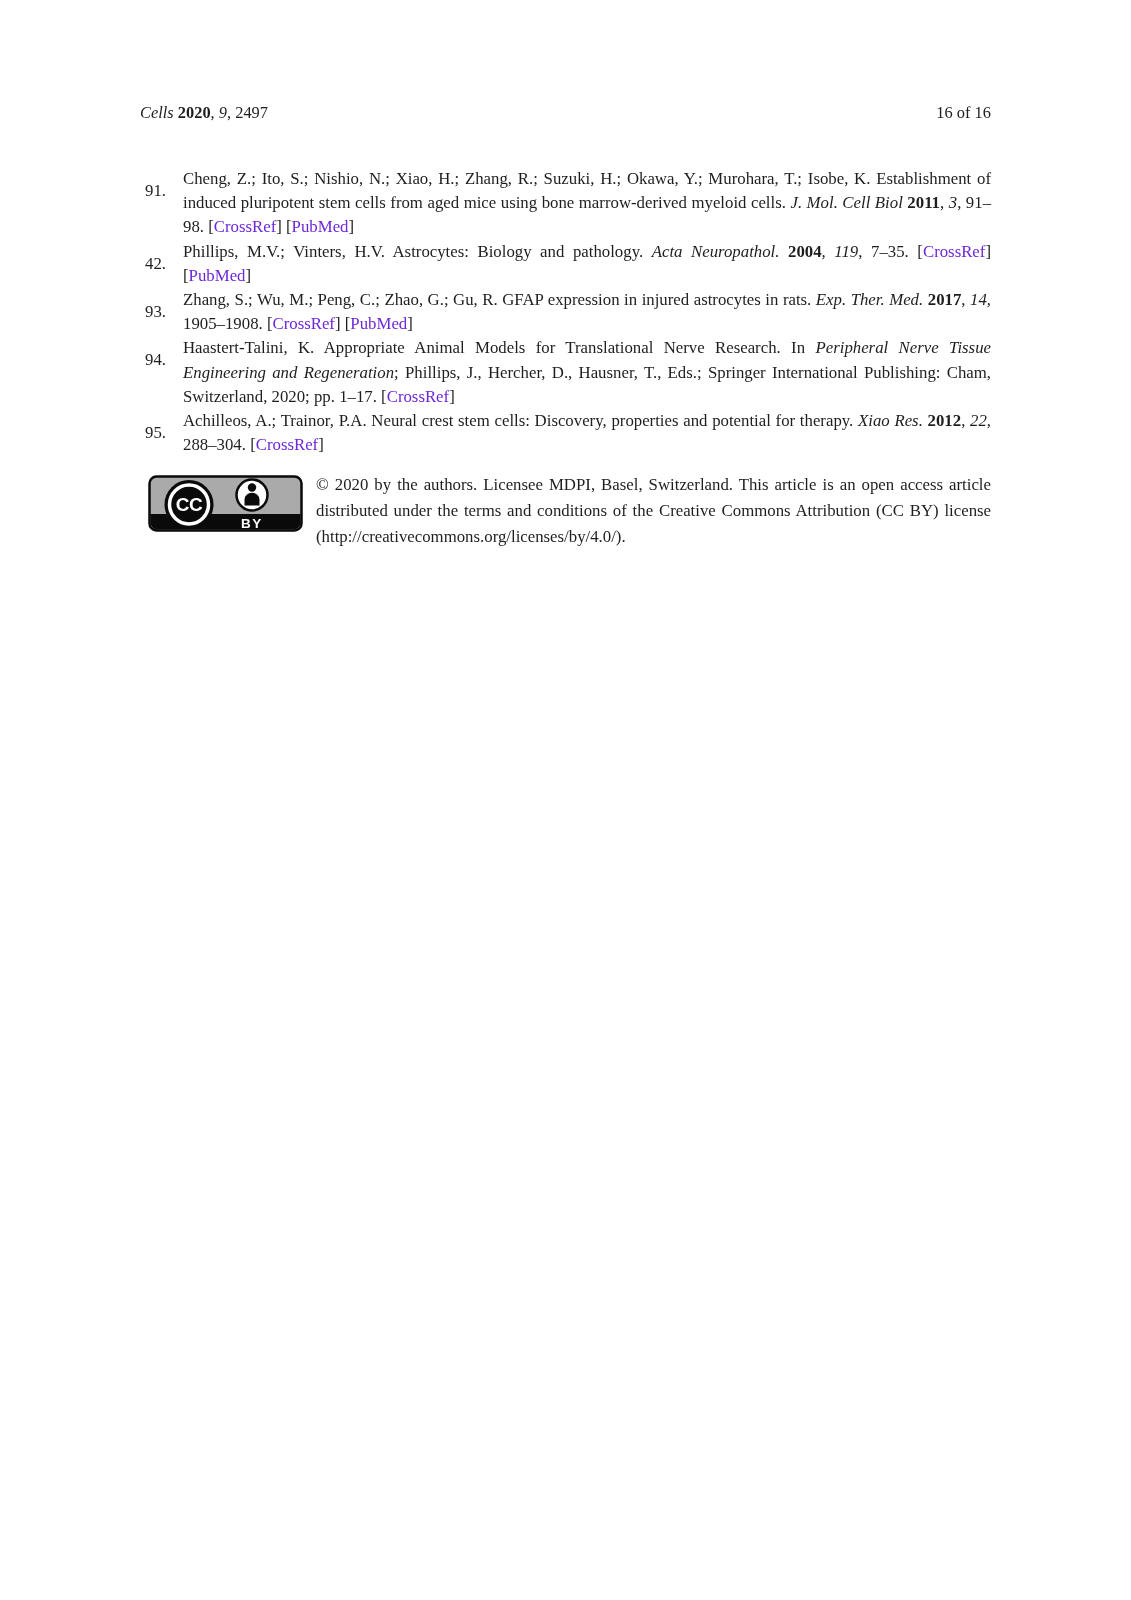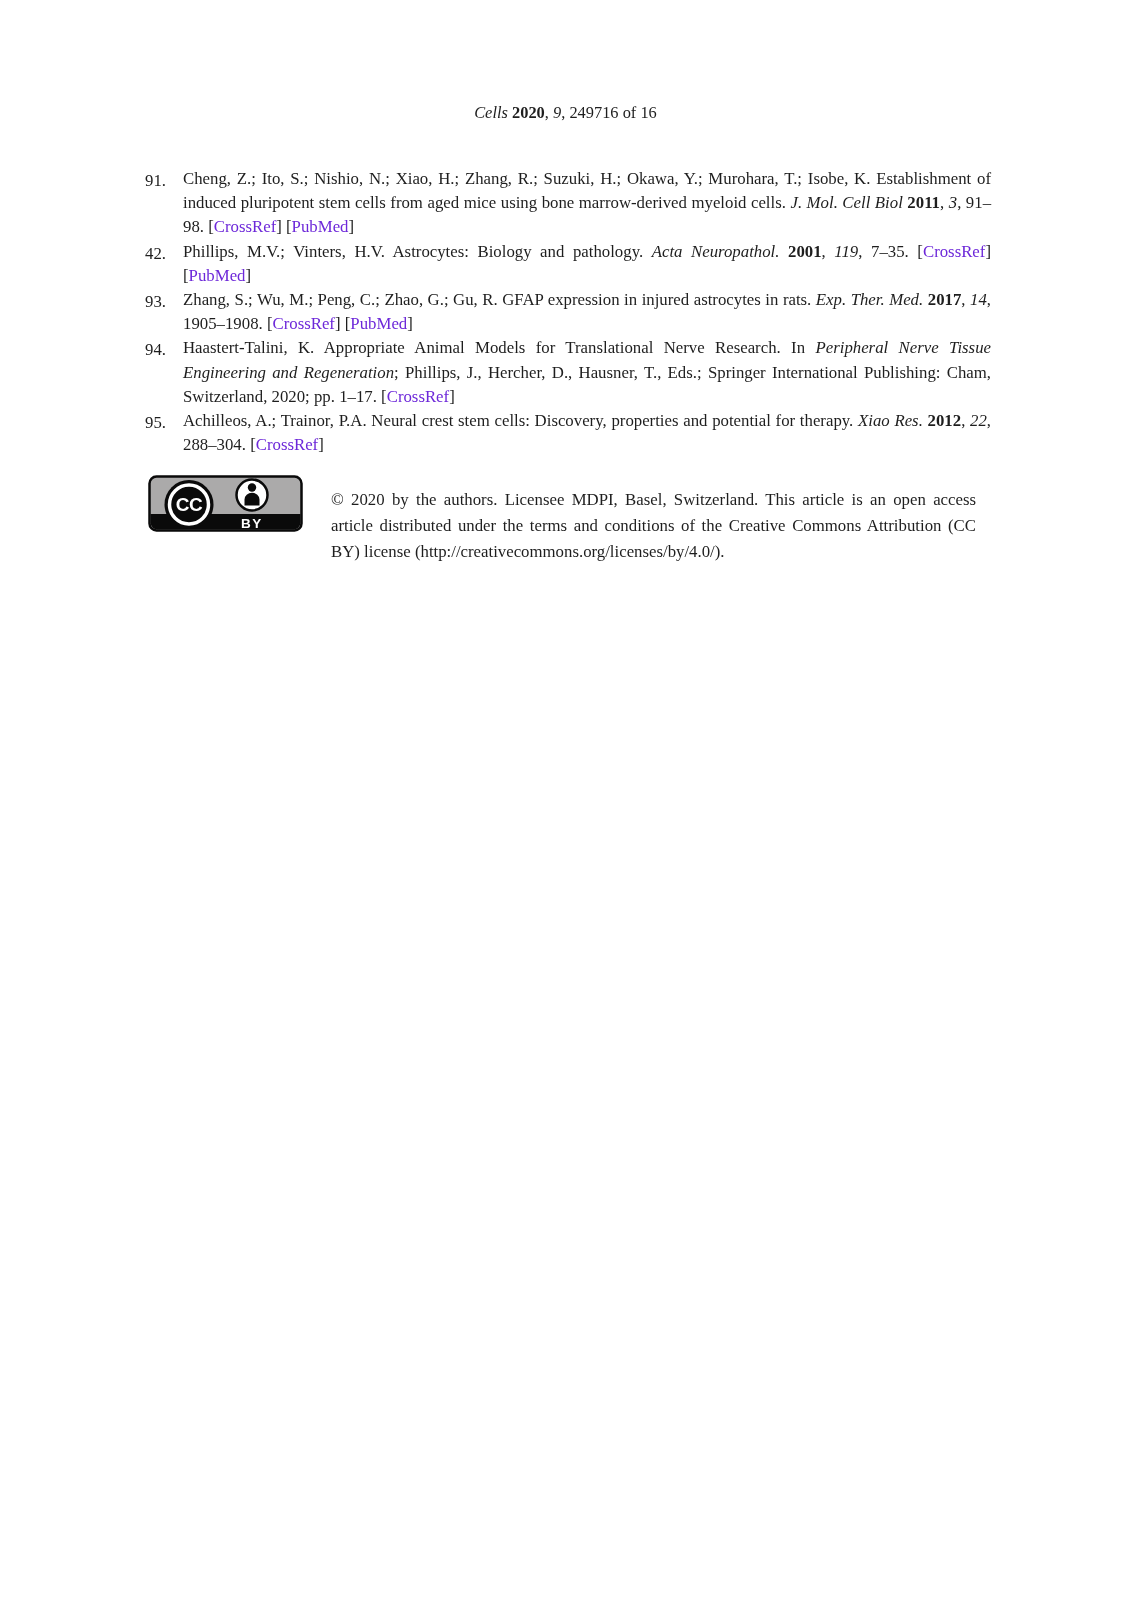--- a/index.html
+++ b/index.html
@@ -11,56 +11,56 @@
     font-family:"Liberation Serif","DejaVu Serif",serif;
     color:#1e1e1e;
     overflow:hidden;
   }
   .running-head{
     position:absolute;
     top:104px;
     left:140px;
     width:851px;
     display:flex;
-    justify-content:center;
+    justify-content:space-between;
     align-items:baseline;
     font-size:16.4px;
     line-height:18px;
   }
   .content{
     position:absolute;
     top:167px;
     left:140px;
     width:851px;
   }
   .ref-list{list-style:none;margin:0;padding:0;}
   .ref{
     position:relative;
     padding-left:43px;
     text-align:justify;
     font-size:16.8px;
     line-height:24.2px;
   }
-  .ref-num{position:absolute;left:5px;top:2px;}
+  .ref-num{position:absolute;left:5px;top:12px;}
   .note{
     margin:18px 0 0 0;
     text-align:justify;
     font-size:16.8px;
     line-height:24.2px;
   }
   .license{
     margin-top:15px;
     display:flex;
     gap:13px;
     padding-left:8px;
     align-items:flex-start;
   }
   .cc-badge{width:155px;height:57px;flex:0 0 auto;margin-top:3px;}
   .license-text{
-    margin:15px;
+    margin:0;
     width:676px;
     text-align:justify;
     font-size:16.8px;
     line-height:26px;
   }
   .seg-b{font-weight:700;}
   .seg-i{font-style:italic;}
   .seg-link{color:#6d28d9;cursor:pointer;}
   .cc-text{
     font-family:"Liberation Sans","DejaVu Sans",sans-serif;
@@ -83,21 +83,21 @@
 
   <main class="content">
 
     <ol class="ref-list">
       <li class="ref">
         <span class="ref-num">91.</span>
         <span class="ref-text"><span>Cheng, Z.; Ito, S.; Nishio, N.; Xiao, H.; Zhang, R.; Suzuki, H.; Okawa, Y.; Murohara, T.; Isobe, K. Establishment of induced pluripotent stem cells from aged mice using bone marrow-derived myeloid cells. </span><span class="seg-i">J. Mol. Cell Biol</span><span> </span><span class="seg-b">2011</span><span>, </span><span class="seg-i">3</span><span>, 91–98. [</span><span class="seg-link">CrossRef</span><span>] [</span><span class="seg-link">PubMed</span><span>]</span></span>
       </li>
       <li class="ref">
         <span class="ref-num">42.</span>
-        <span class="ref-text"><span>Phillips, M.V.; Vinters, H.V. Astrocytes: Biology and pathology. </span><span class="seg-i">Acta Neuropathol.</span><span> </span><span class="seg-b">2001</span><span>, </span><span class="seg-i">119</span><span>, 7–35. [</span><span class="seg-link">CrossRef</span><span>] [</span><span class="seg-link">PubMed</span><span>]</span></span>
+        <span class="ref-text"><span>Phillips, M.V.; Vinters, H.V. Astrocytes: Biology and pathology. </span><span class="seg-i">Acta Neuropathol.</span><span> </span><span class="seg-b">2004</span><span>, </span><span class="seg-i">119</span><span>, 7–35. [</span><span class="seg-link">CrossRef</span><span>] [</span><span class="seg-link">PubMed</span><span>]</span></span>
       </li>
       <li class="ref">
         <span class="ref-num">93.</span>
         <span class="ref-text"><span>Zhang, S.; Wu, M.; Peng, C.; Zhao, G.; Gu, R. GFAP expression in injured astrocytes in rats. </span><span class="seg-i">Exp. Ther. Med.</span><span> </span><span class="seg-b">2017</span><span>, </span><span class="seg-i">14</span><span>, 1905–1908. [</span><span class="seg-link">CrossRef</span><span>] [</span><span class="seg-link">PubMed</span><span>]</span></span>
       </li>
       <li class="ref">
         <span class="ref-num">94.</span>
         <span class="ref-text"><span>Haastert-Talini, K. Appropriate Animal Models for Translational Nerve Research. In </span><span class="seg-i">Peripheral Nerve Tissue Engineering and Regeneration</span><span>; Phillips, J., Hercher, D., Hausner, T., Eds.; Springer International Publishing: Cham, Switzerland, 2020; pp. 1–17. [</span><span class="seg-link">CrossRef</span><span>]</span></span>
       </li>
       <li class="ref">

